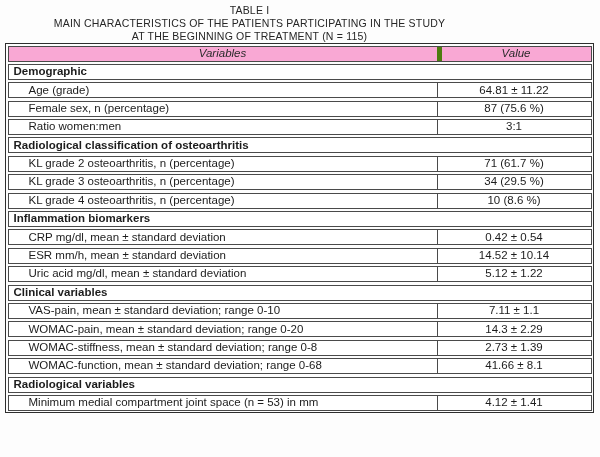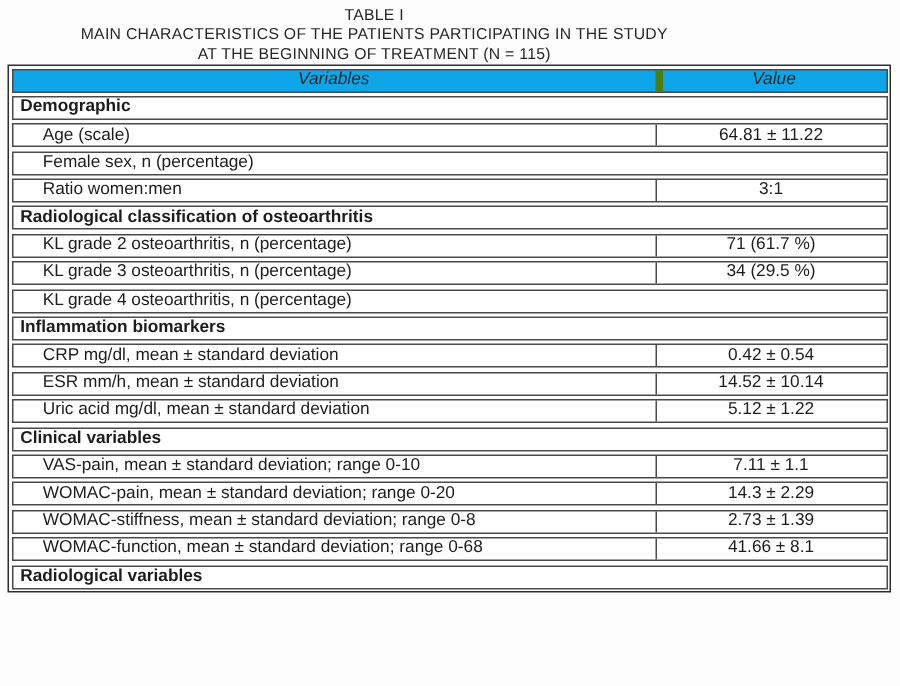--- a/index.html
+++ b/index.html
@@ -36,21 +36,21 @@
     height: 16px;
     border: 1px solid #4a4a4a;
     margin-bottom: 2.4px;
     background: #ffffff;
     font-size: 11.5px;
     line-height: 13.5px;
     align-items: center;
   }
   .t-row:last-child { margin-bottom: 0; }
   .t-row.head {
-    background: #0ea5e9;
+    background: #f9a8d4;
     font-style: italic;
     color: #2a2a2a;
   }
   .t-row.section { font-weight: bold; }
   .c-label { flex: 1 1 auto; padding-left: 20px; overflow: hidden; white-space: nowrap; }
   .c-label.center { text-align: center; padding-left: 0; }
   .c-section { flex: 1 1 auto; padding-left: 5px; white-space: nowrap; }
   .c-value {
     flex: 0 0 154px;
     border-left: 1px solid #4a4a4a;
@@ -87,43 +87,45 @@
   <div class="tbl">
     <div class="t-row head">
       <div class="c-label center">Variables</div>
       <div class="c-value">Value</div>
     </div>
     <div id="table-body">
         <div class="t-row section">
           <div class="c-section">Demographic</div>
         </div>
         <div class="t-row">
-          <div class="c-label">Age (scale)</div>
+          <div class="c-label">Age (grade)</div>
           <div class="c-value">64.81 ± 11.22</div>
         </div>
         <div class="t-row">
           <div class="c-label">Female sex, n (percentage)</div>
+          <div class="c-value">87 (75.6 %)</div>
         </div>
         <div class="t-row">
           <div class="c-label">Ratio women:men</div>
           <div class="c-value">3:1</div>
         </div>
         <div class="t-row section">
           <div class="c-section">Radiological classification of osteoarthritis</div>
         </div>
         <div class="t-row">
           <div class="c-label">KL grade 2 osteoarthritis, n (percentage)</div>
           <div class="c-value">71 (61.7 %)</div>
         </div>
         <div class="t-row">
           <div class="c-label">KL grade 3 osteoarthritis, n (percentage)</div>
           <div class="c-value">34 (29.5 %)</div>
         </div>
         <div class="t-row">
           <div class="c-label">KL grade 4 osteoarthritis, n (percentage)</div>
+          <div class="c-value">10 (8.6 %)</div>
         </div>
         <div class="t-row section">
           <div class="c-section">Inflammation biomarkers</div>
         </div>
         <div class="t-row">
           <div class="c-label">CRP mg/dl, mean ± standard deviation</div>
           <div class="c-value">0.42 ± 0.54</div>
         </div>
         <div class="t-row">
           <div class="c-label">ESR mm/h, mean ± standard deviation</div>
@@ -148,17 +150,21 @@
           <div class="c-label">WOMAC-stiffness, mean ± standard deviation; range 0-8</div>
           <div class="c-value">2.73 ± 1.39</div>
         </div>
         <div class="t-row">
           <div class="c-label">WOMAC-function, mean ± standard deviation; range 0-68</div>
           <div class="c-value">41.66 ± 8.1</div>
         </div>
         <div class="t-row section">
           <div class="c-section">Radiological variables</div>
         </div>
+        <div class="t-row">
+          <div class="c-label">Minimum medial compartment joint space (n = 53) in mm</div>
+          <div class="c-value">4.12 ± 1.41</div>
+        </div>
       </div>
   </div>
 
 
 </div>
 
 </body></html>

